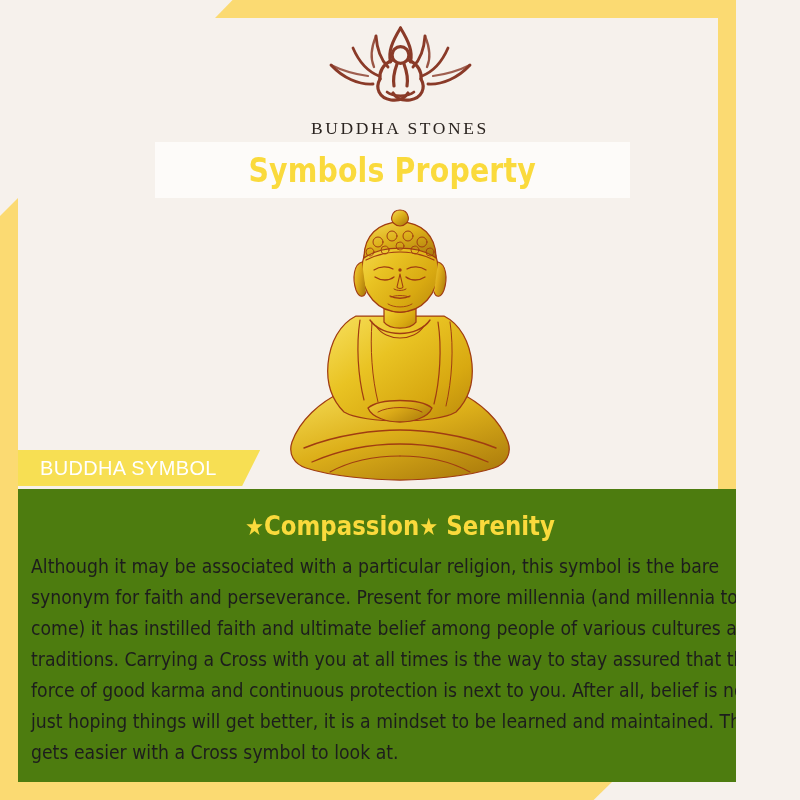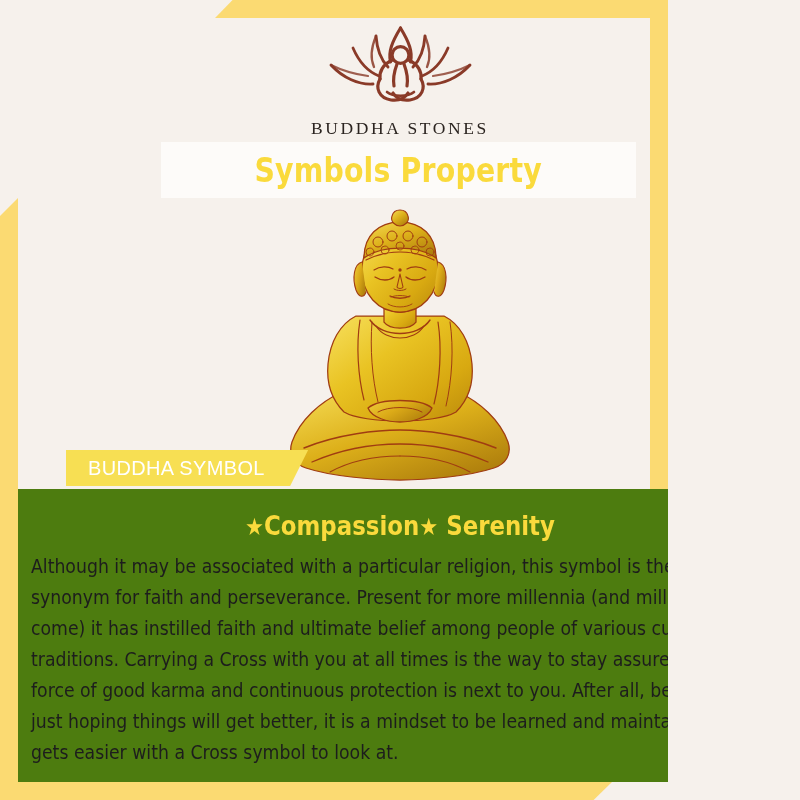--- a/index.html
+++ b/index.html
@@ -12,21 +12,21 @@
 
   body {
     font-family: "Liberation Sans", sans-serif;
     background: #f6f1ec;
     position: relative;
   }
 
   .poster {
     position: absolute;
     inset: 0;
-    width: 668px;
+    width: 736px;
     height: 800px;
     background: #f6f1ec;
     overflow: hidden;
   }
 
   
   .deco-top {
     position: absolute;
     top: 0;
     left: 215px;
@@ -83,21 +83,21 @@
     font-size: 17.5px;
     letter-spacing: 2.6px;
     color: #2b2420;
     font-weight: 400;
   }
 
   
   .title-banner {
     position: absolute;
     top: 142px;
-    left: 161px;
+    left: 155px;
     width: 475px;
     height: 56px;
     background: #fdfbf9;
     display: flex;
     align-items: center;
     justify-content: center;
   }
   .title-text {
     font-family: "DejaVu Sans", sans-serif;
     font-weight: 700;
@@ -123,21 +123,20 @@
   .symbol-tag {
     position: absolute;
     left: 18px;
     top: 450px;
     height: 36px;
     padding: 0 34px 0 22px;
     background: #f7df53;
     display: flex;
     align-items: center;
     clip-path: polygon(0 0, 100% 0, calc(100% - 18px) 100%, 0 100%);
-    margin-left: 48px;
   }
   .symbol-tag-label {
     color: #ffffff;
     font-size: 21px;
     letter-spacing: 0.4px;
     white-space: nowrap;
     transform: scaleX(0.95);
     transform-origin: left center;
   }
 

